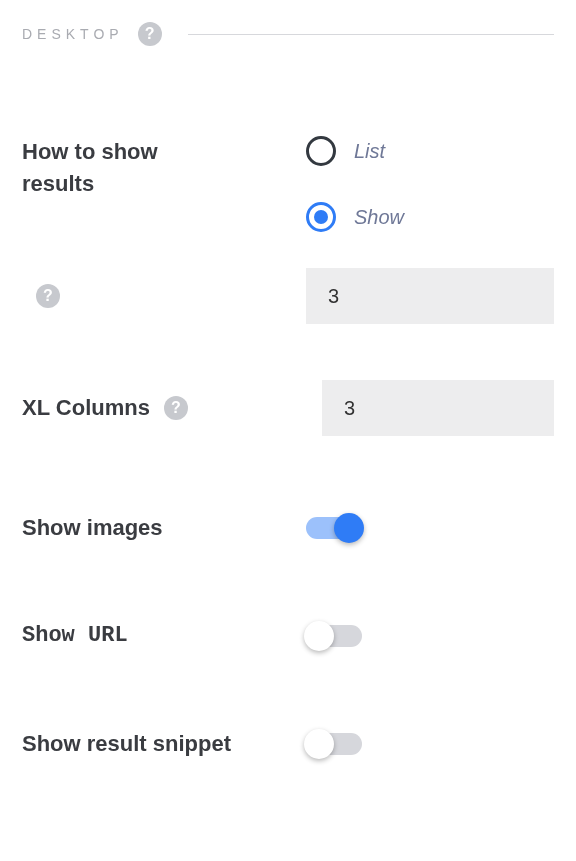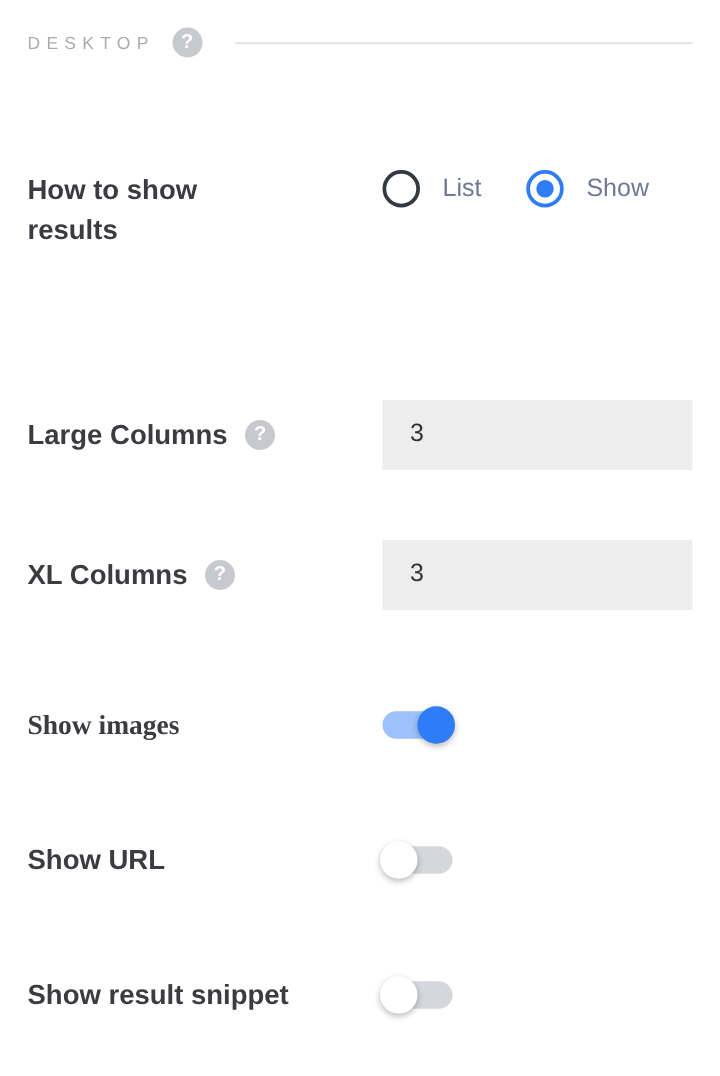--- a/index.html
+++ b/index.html
@@ -55,21 +55,21 @@
       align-items: center;
       flex-shrink: 0;
     }
     .field-label {
       font-size: 22px;
       font-weight: 600;
       color: #3a3c41;
       line-height: 1.45;
     }
     .field-control { flex: 1; }
-    .radio-group { display: flex; flex-direction: row; gap: 36px; }
+    .radio-group { display: flex; flex-direction: column; gap: 36px; font-style: italic; }
     .radio-item {
       display: flex;
       align-items: center;
       gap: 18px;
       cursor: pointer;
     }
     .radio-circle {
       width: 30px;
       height: 30px;
       border-radius: 50%;
@@ -134,21 +134,21 @@
   </style>
 </head>
 <body>
 
 <div class="section-header">
   <span class="section-title">DESKTOP</span>
   <span class="help-icon">?</span>
   <span class="hr-line"></span>
 </div>
 
-<div class="field-row" style="margin-bottom:120px;">
+<div class="field-row" style="margin-bottom:36px;">
   <div class="field-label-col">
     <span class="field-label" style="max-width:180px;">How to show results</span>
   </div>
   <div class="field-control">
     <div class="radio-group">
       <div class="radio-item">
         <span class="radio-circle"></span>
         <span class="radio-label">List</span>
       </div>
       <div class="radio-item">
@@ -156,50 +156,49 @@
             <span class="radio-dot"></span>
           </span>
         <span class="radio-label">Show</span>
       </div>
     </div>
   </div>
 </div>
 
 <div class="field-row centered">
   <div class="field-label-col">
-    <span class="field-label">Large Columns</span>
     <span class="help-icon">?</span>
   </div>
   <div class="field-control">
     <input class="text-input" value="3" style="">
   </div>
 </div>
 
-<div class="field-row centered" style="margin-bottom:76px;">
+<div class="field-row centered" style="margin-bottom:76px;gap:16px;">
   <div class="field-label-col">
     <span class="field-label">XL Columns</span>
     <span class="help-icon">?</span>
   </div>
   <div class="field-control">
     <input class="text-input" value="3" style="">
   </div>
 </div>
 
-<div class="field-row centered" style="margin-bottom:76px;font-family:Liberation Serif, serif;">
+<div class="field-row centered" style="margin-bottom:76px;">
   <div class="field-label-col">
     <span class="field-label">Show images</span>
   </div>
   <div class="field-control">
     <div class="toggle on">
         <span class="knob"></span>
       </div>
   </div>
 </div>
 
-<div class="field-row centered" style="margin-bottom:76px;">
+<div class="field-row centered" style="margin-bottom:76px;font-family:Liberation Mono, monospace;">
   <div class="field-label-col">
     <span class="field-label">Show URL</span>
   </div>
   <div class="field-control">
     <div class="toggle">
         <span class="knob"></span>
       </div>
   </div>
 </div>
 

